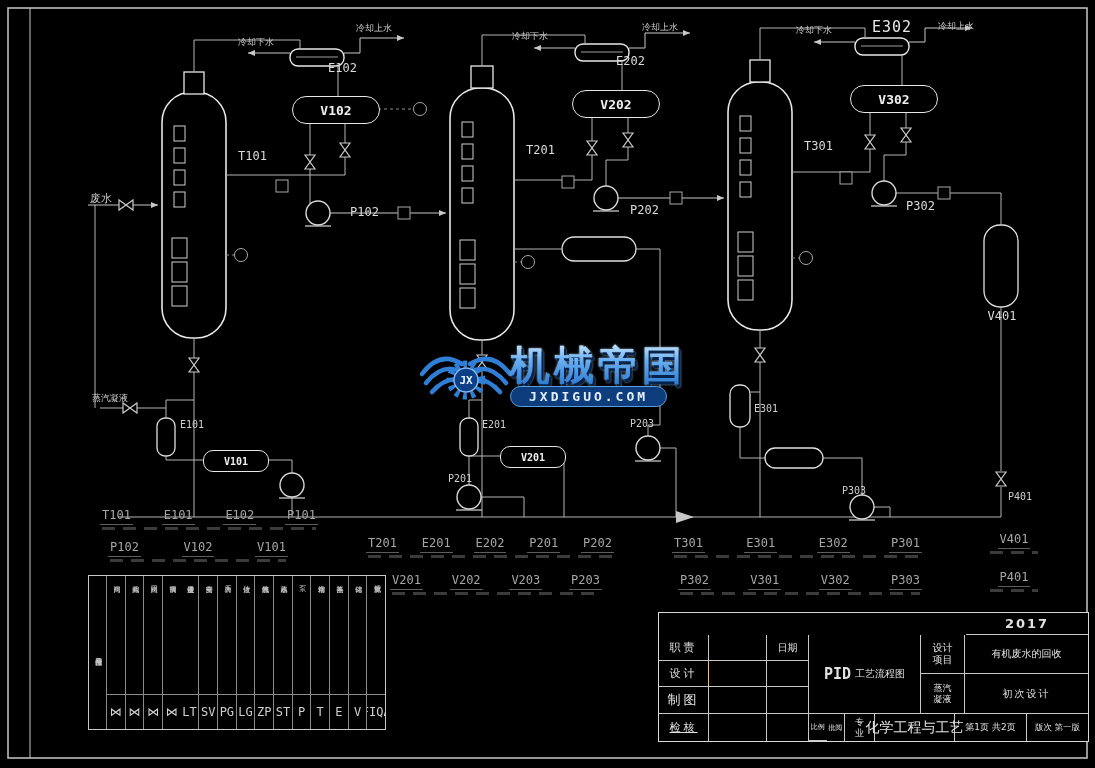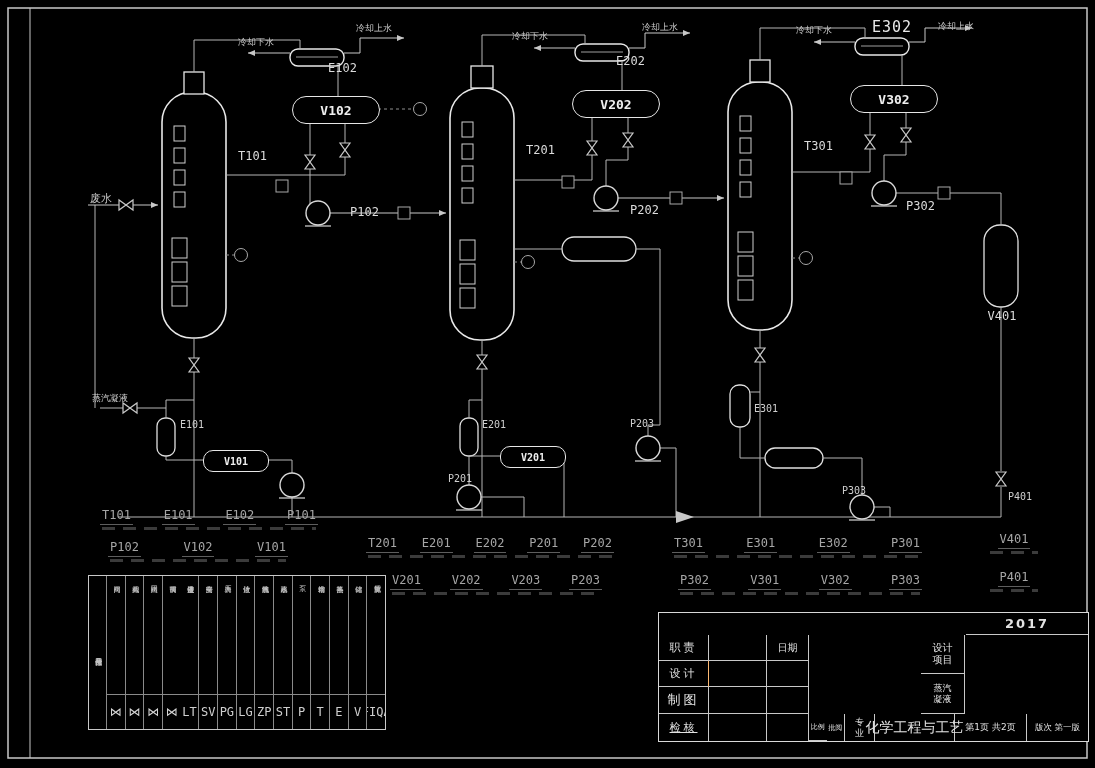--- a/index.html
+++ b/index.html
@@ -340,20 +340,37 @@
 
   <div class="desc-smudge" style="left:102px;top:527px;width:214px;"></div>
   <div class="desc-smudge" style="left:110px;top:559px;width:176px;"></div>
   <div class="desc-smudge" style="left:368px;top:555px;width:244px;"></div>
   <div class="desc-smudge" style="left:392px;top:592px;width:208px;"></div>
   <div class="desc-smudge" style="left:674px;top:555px;width:246px;"></div>
   <div class="desc-smudge" style="left:680px;top:592px;width:240px;"></div>
   <div class="desc-smudge" style="left:990px;top:551px;width:48px;"></div>
   <div class="desc-smudge" style="left:990px;top:589px;width:48px;"></div>
 
+  <div class="watermark">
+    <svg width="96" height="64" viewBox="0 0 96 64" style="left:-6px;top:2px;">
+      <g stroke="#2f7fd6" stroke-width="4.5" fill="none" stroke-linecap="round">
+        <path d="M4,28 Q22,4 44,18"></path>
+          <path d="M8,37 Q25,16 44,26"></path>
+          <path d="M14,46 Q28,30 44,34"></path>
+        <path d="M92,28 Q74,4 52,18"></path>
+          <path d="M88,37 Q71,16 52,26"></path>
+          <path d="M82,46 Q68,30 52,34"></path>
+      </g>
+      <circle cx="48" cy="34" r="16" fill="none" stroke="#2f7fd6" stroke-width="7" stroke-dasharray="4 4"></circle>
+      <circle cx="48" cy="34" r="12" fill="#0d3f86" stroke="#7db7f0" stroke-width="1.5"></circle>
+      <text x="48" y="38" text-anchor="middle" font-size="11" font-weight="bold" fill="#eaf4ff" font-family="DejaVu Sans Mono, monospace">JX</text>
+    </svg>
+    <div class="wm-title">机械帝国</div>
+    <div class="wm-bar">JXDIGUO.COM</div>
+  </div>
 
   <div class="legend">
     <div class="hdrcol">
       <span class="vtext">代号及图形符号</span>
     </div>
     <div style="display:contents">
       
     
         <div class="lcol">
           <div class="cell-top">
@@ -504,27 +521,33 @@
     <div class="cell" style="left:0;top:101px;width:50px;height:27px;border-right:1px solid #c8c8c8;font-size:11px;letter-spacing:3px;text-decoration:underline;">检核</div>
     <div class="cell" style="left:50px;top:22px;width:58px;height:26px;border-right:1px solid #c8c8c8;border-bottom:1px solid #c8c8c8;"></div>
     <div class="cell" style="left:50px;top:48px;width:58px;height:26px;border-right:1px solid #c8c8c8;border-bottom:1px solid #c8c8c8;"></div>
     <div class="cell" style="left:50px;top:74px;width:58px;height:27px;border-right:1px solid #c8c8c8;border-bottom:1px solid #c8c8c8;"></div>
     <div class="cell" style="left:50px;top:101px;width:58px;height:27px;border-right:1px solid #c8c8c8;"></div>
     <div class="cell" style="left:108px;top:22px;width:42px;height:26px;border-right:1px solid #c8c8c8;border-bottom:1px solid #c8c8c8;font-size:10px;">日期</div>
     <div class="cell" style="left:108px;top:48px;width:42px;height:26px;border-right:1px solid #c8c8c8;border-bottom:1px solid #c8c8c8;"></div>
     <div class="cell" style="left:108px;top:74px;width:42px;height:27px;border-right:1px solid #c8c8c8;border-bottom:1px solid #c8c8c8;"></div>
     <div class="cell" style="left:108px;top:101px;width:42px;height:27px;border-right:1px solid #c8c8c8;"></div>
 
+    <div class="cell" style="left:150px;top:22px;width:112px;height:79px;border-right:1px solid #c8c8c8;border-bottom:1px solid #c8c8c8;gap:4px;">
+      <span style="font-family:'DejaVu Sans Mono',monospace;font-size:15px;font-weight:bold;">PID</span>
+      <span style="font-size:10px;">工艺流程图</span>
+    </div>
 
     <div class="cell" style="left:262px;top:22px;width:44px;height:39px;border-right:1px solid #c8c8c8;border-bottom:1px solid #c8c8c8;font-size:10px;">
         <span class="wrap2">设计项目</span>
       </div>
+    <div class="cell" style="left:306px;top:22px;width:123px;height:39px;border-bottom:1px solid #c8c8c8;font-size:10px;">有机废水的回收</div>
     <div class="cell" style="left:262px;top:61px;width:44px;height:40px;border-right:1px solid #c8c8c8;border-bottom:1px solid #c8c8c8;font-size:9px;">
         <span class="wrap2">蒸汽凝液</span>
       </div>
+    <div class="cell" style="left:306px;top:61px;width:123px;height:40px;border-bottom:1px solid #c8c8c8;font-size:10px;letter-spacing:2px;">初次设计</div>
 
     <div class="cell" style="left:150px;top:101px;width:36px;height:27px;border-right:1px solid #c8c8c8;flex-direction:row;justify-content:stretch;align-items:stretch;">
       <div style="flex:1;display:flex;align-items:center;justify-content:center;font-size:7px;border-bottom:1px solid #c8c8c8;">比例</div>
       <div style="flex:1;display:flex;align-items:center;justify-content:center;font-size:7px;">批阅</div>
     </div>
     <div class="cell" style="left:186px;top:101px;width:30px;height:27px;border-right:1px solid #c8c8c8;font-size:9px;">
         <span class="wrap2" style="width:12px;">专业</span>
       </div>
     <div class="cell" style="left:216px;top:101px;width:80px;height:27px;border-right:1px solid #c8c8c8;font-size:14px;">化学工程与工艺</div>
     <div class="cell" style="left:296px;top:101px;width:72px;height:27px;border-right:1px solid #c8c8c8;font-size:9px;">第1页 共2页</div>

